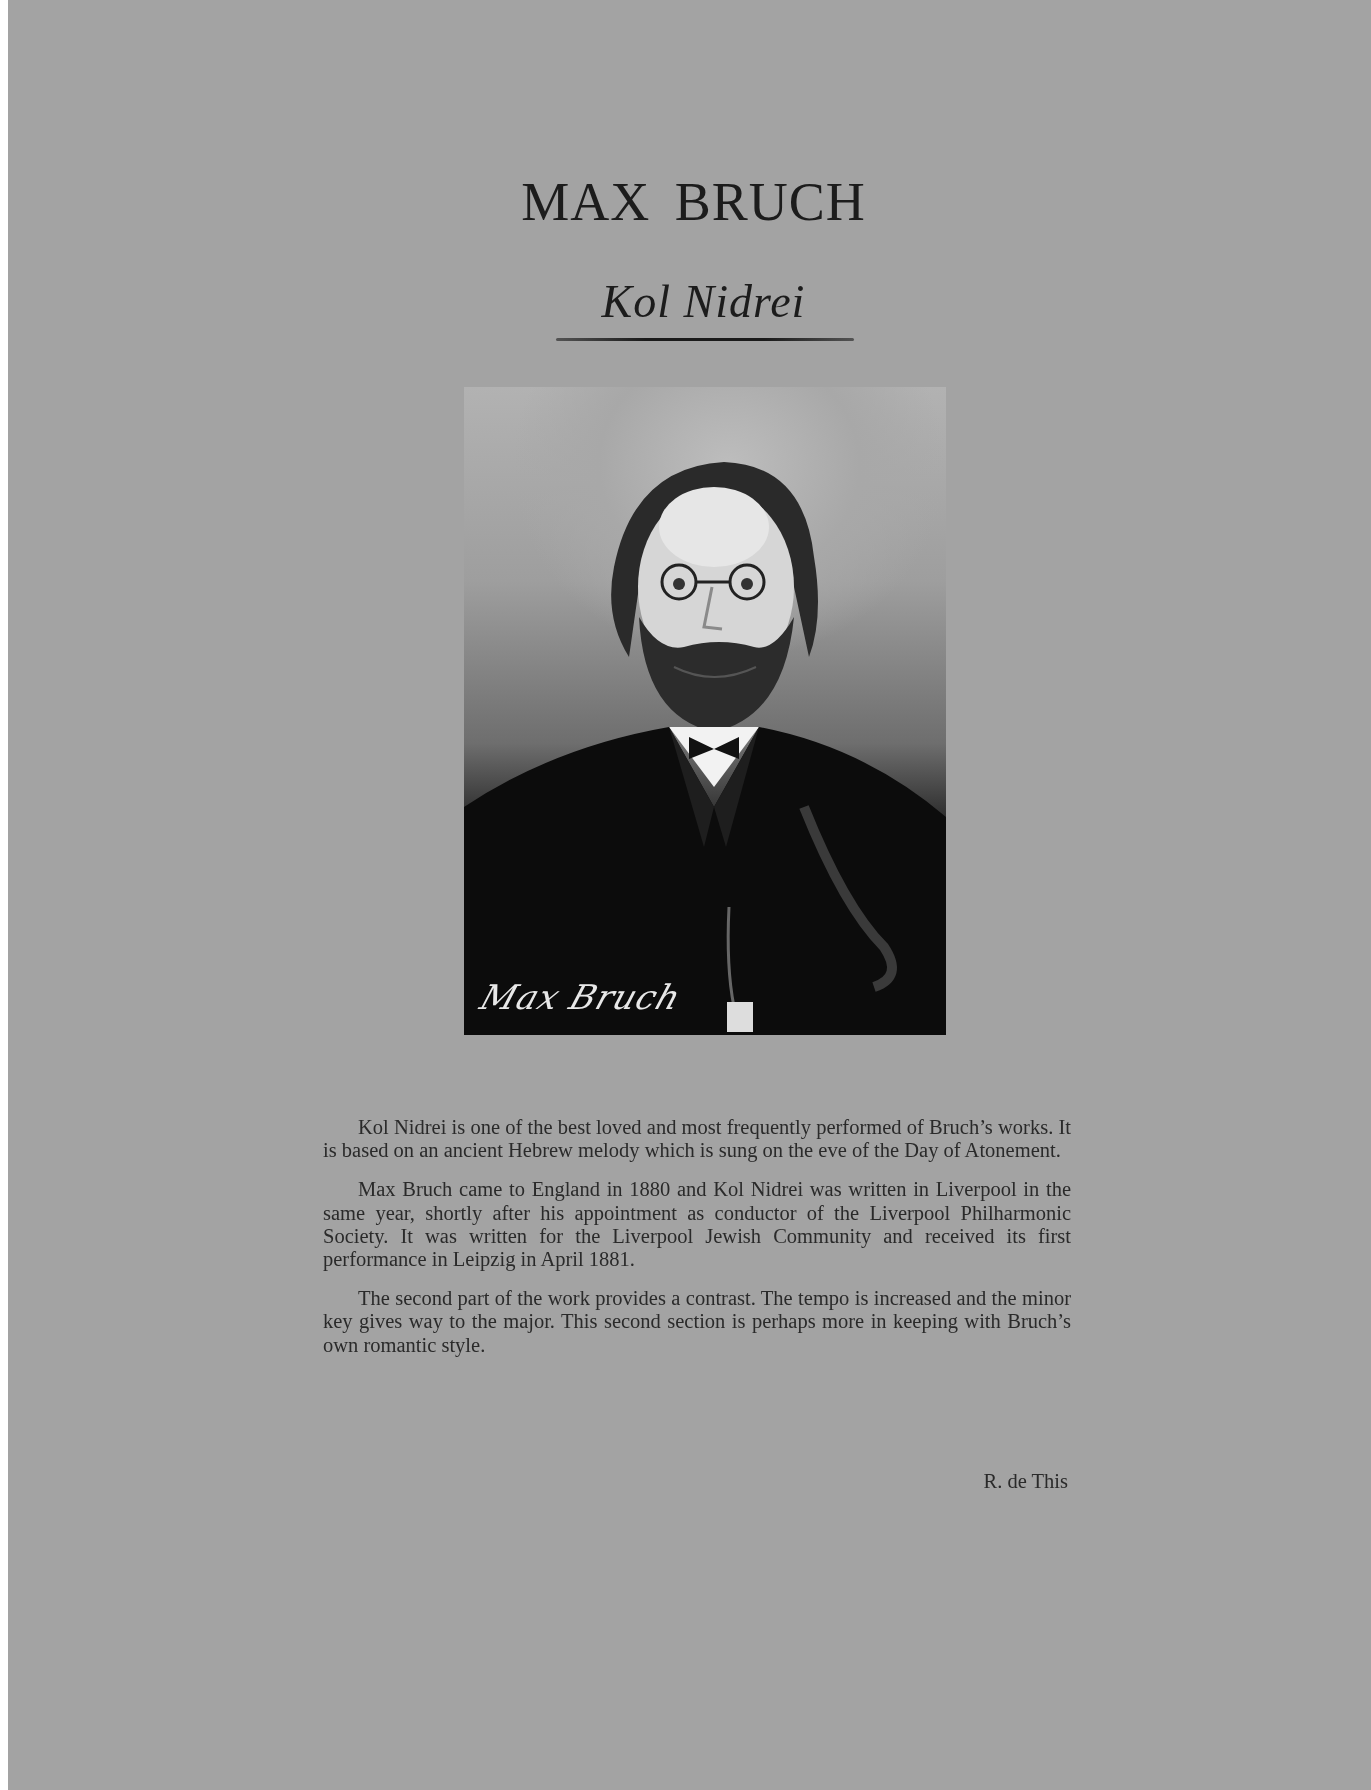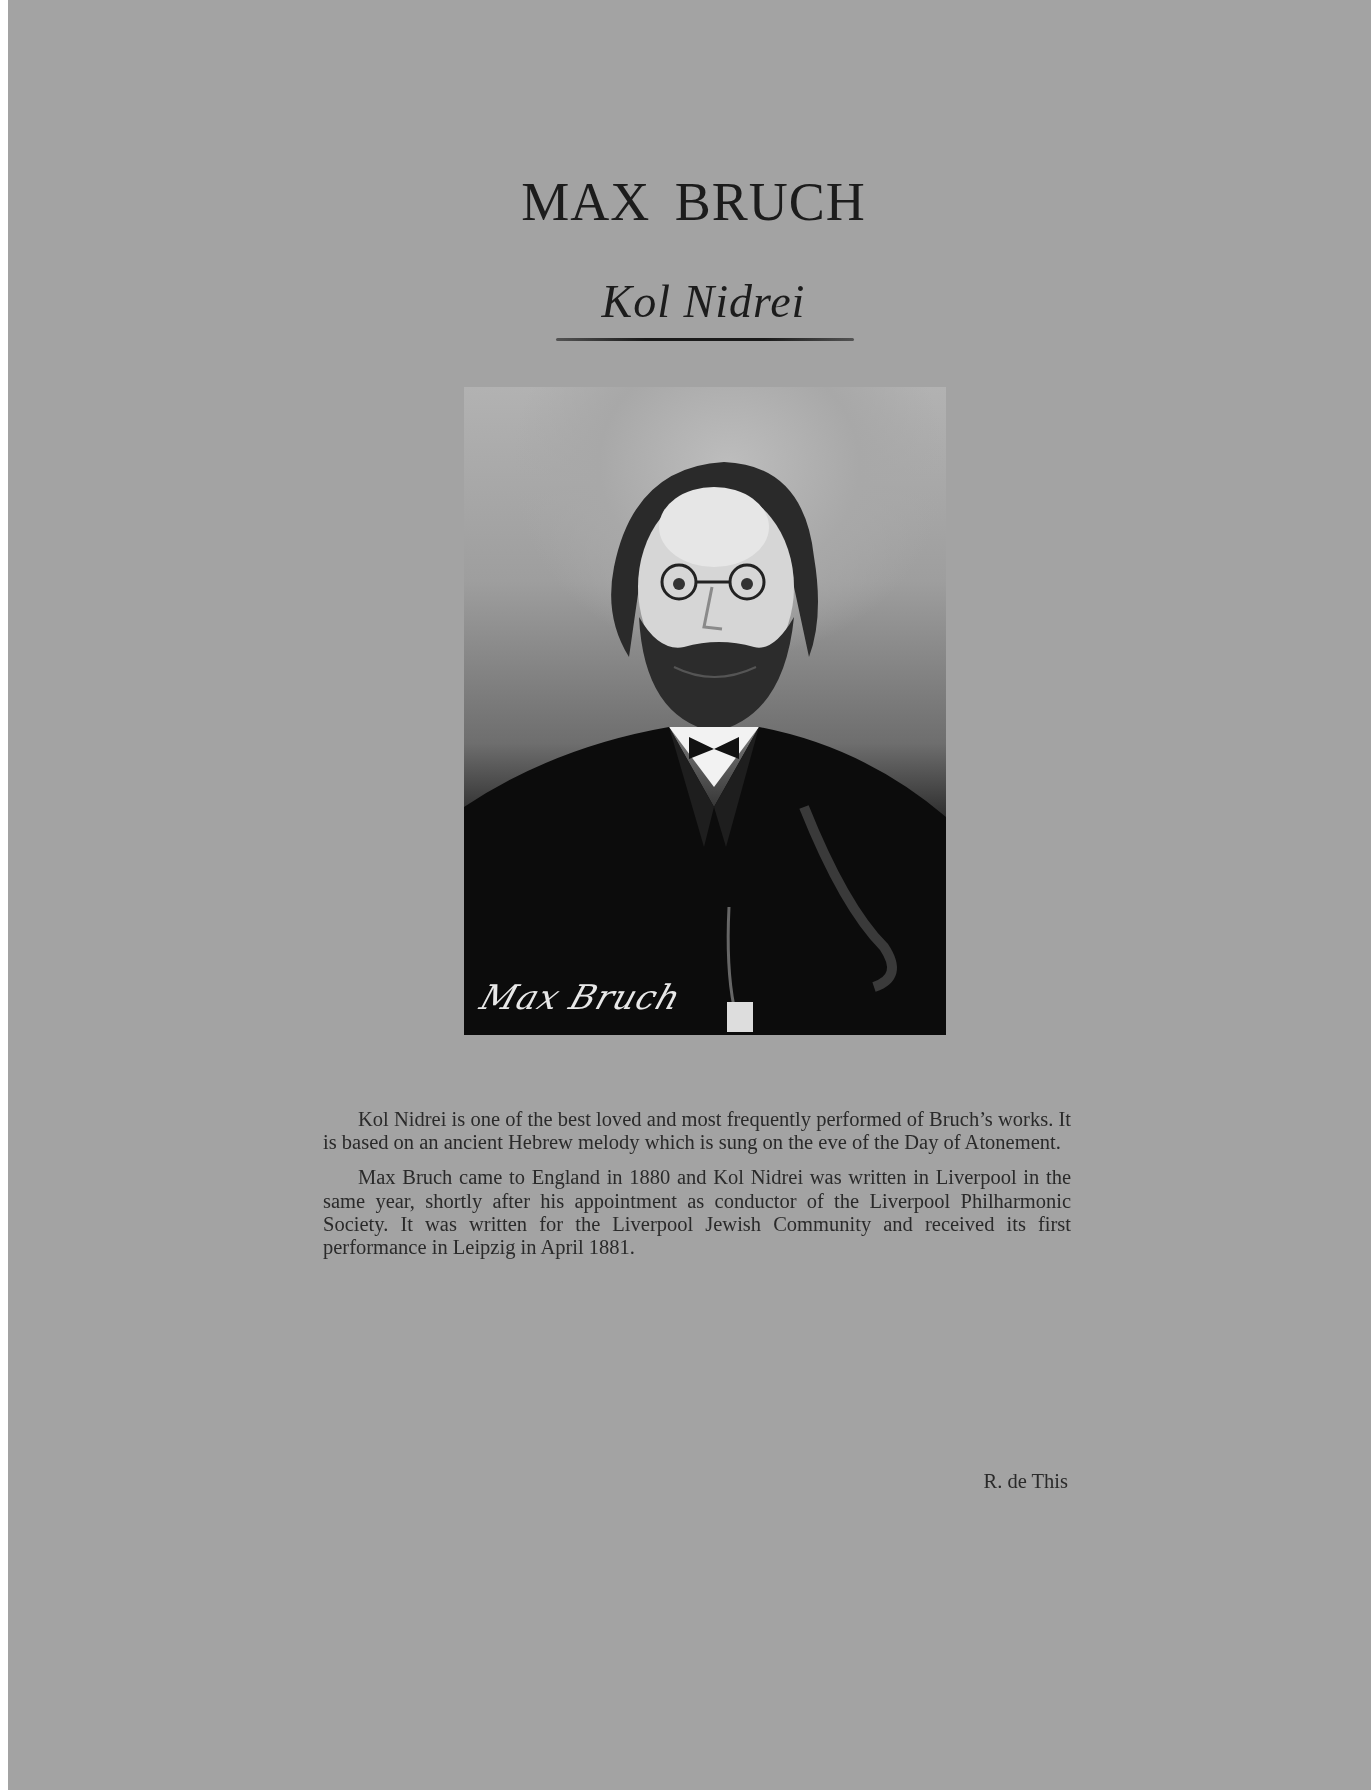--- a/index.html
+++ b/index.html
@@ -32,21 +32,21 @@
   .signature {
     position: absolute; left: 470px; top: 975px;
     font-family: "DejaVu Serif", serif; font-style: italic; font-size: 34px;
     color: #e8e8e8; transform: skewX(-18deg); letter-spacing: 1px;
   }
   .body-text {
     position: absolute; left: 315px; top: 1100px; width: 748px;
     font-family: "Liberation Serif", "DejaVu Serif", serif;
     font-size: 20.5px; line-height: 23.2px; color: #2a2a2a; text-align: justify;
   }
-  .body-text p { margin: 8px 0 12px 0; text-indent: 35px; }
+  .body-text p { margin: 16px 0 12px 0; text-indent: 35px; }
   .author {
     position: absolute; left: 900px; top: 1470px; width: 160px; text-align: right;
     font-family: "Liberation Serif", "DejaVu Serif", serif; font-size: 20.5px; color: #2a2a2a;
   }
 </style>
 </head>
 <body>
 
 <div class="page">
   <div class="title">MAX BRUCH</div>
@@ -84,16 +84,17 @@
 
       <path d="M265 520 Q262 580 270 620" stroke="#666" stroke-width="3" fill="none"></path>
       <rect x="263" y="615" width="26" height="30" fill="#ddd"></rect>
     </svg>
     <div class="signature" style="left:18px; top:590px;">Max Bruch</div>
   </div>
 
   <div class="body-text">
     <p>Kol Nidrei is one of the best loved and most frequently performed of Bruch’s works.  It is based on an ancient Hebrew melody which is sung on the eve of the Day of Atonement.</p>
     <p>Max Bruch came to England in 1880 and Kol Nidrei was written in Liverpool in the same year, shortly after his appointment as conductor of the Liverpool Philharmonic Society. It was written for the Liverpool Jewish Community and received its first performance in Leipzig in April 1881.</p>
+    <p>The second part of the work provides a contrast.  The tempo is increased and the minor key gives way to the major.  This second section is perhaps more in keeping with Bruch’s own romantic style.</p>
   </div>
 
   <div class="author">R. de This</div>
 </div>
 
 </body></html>

